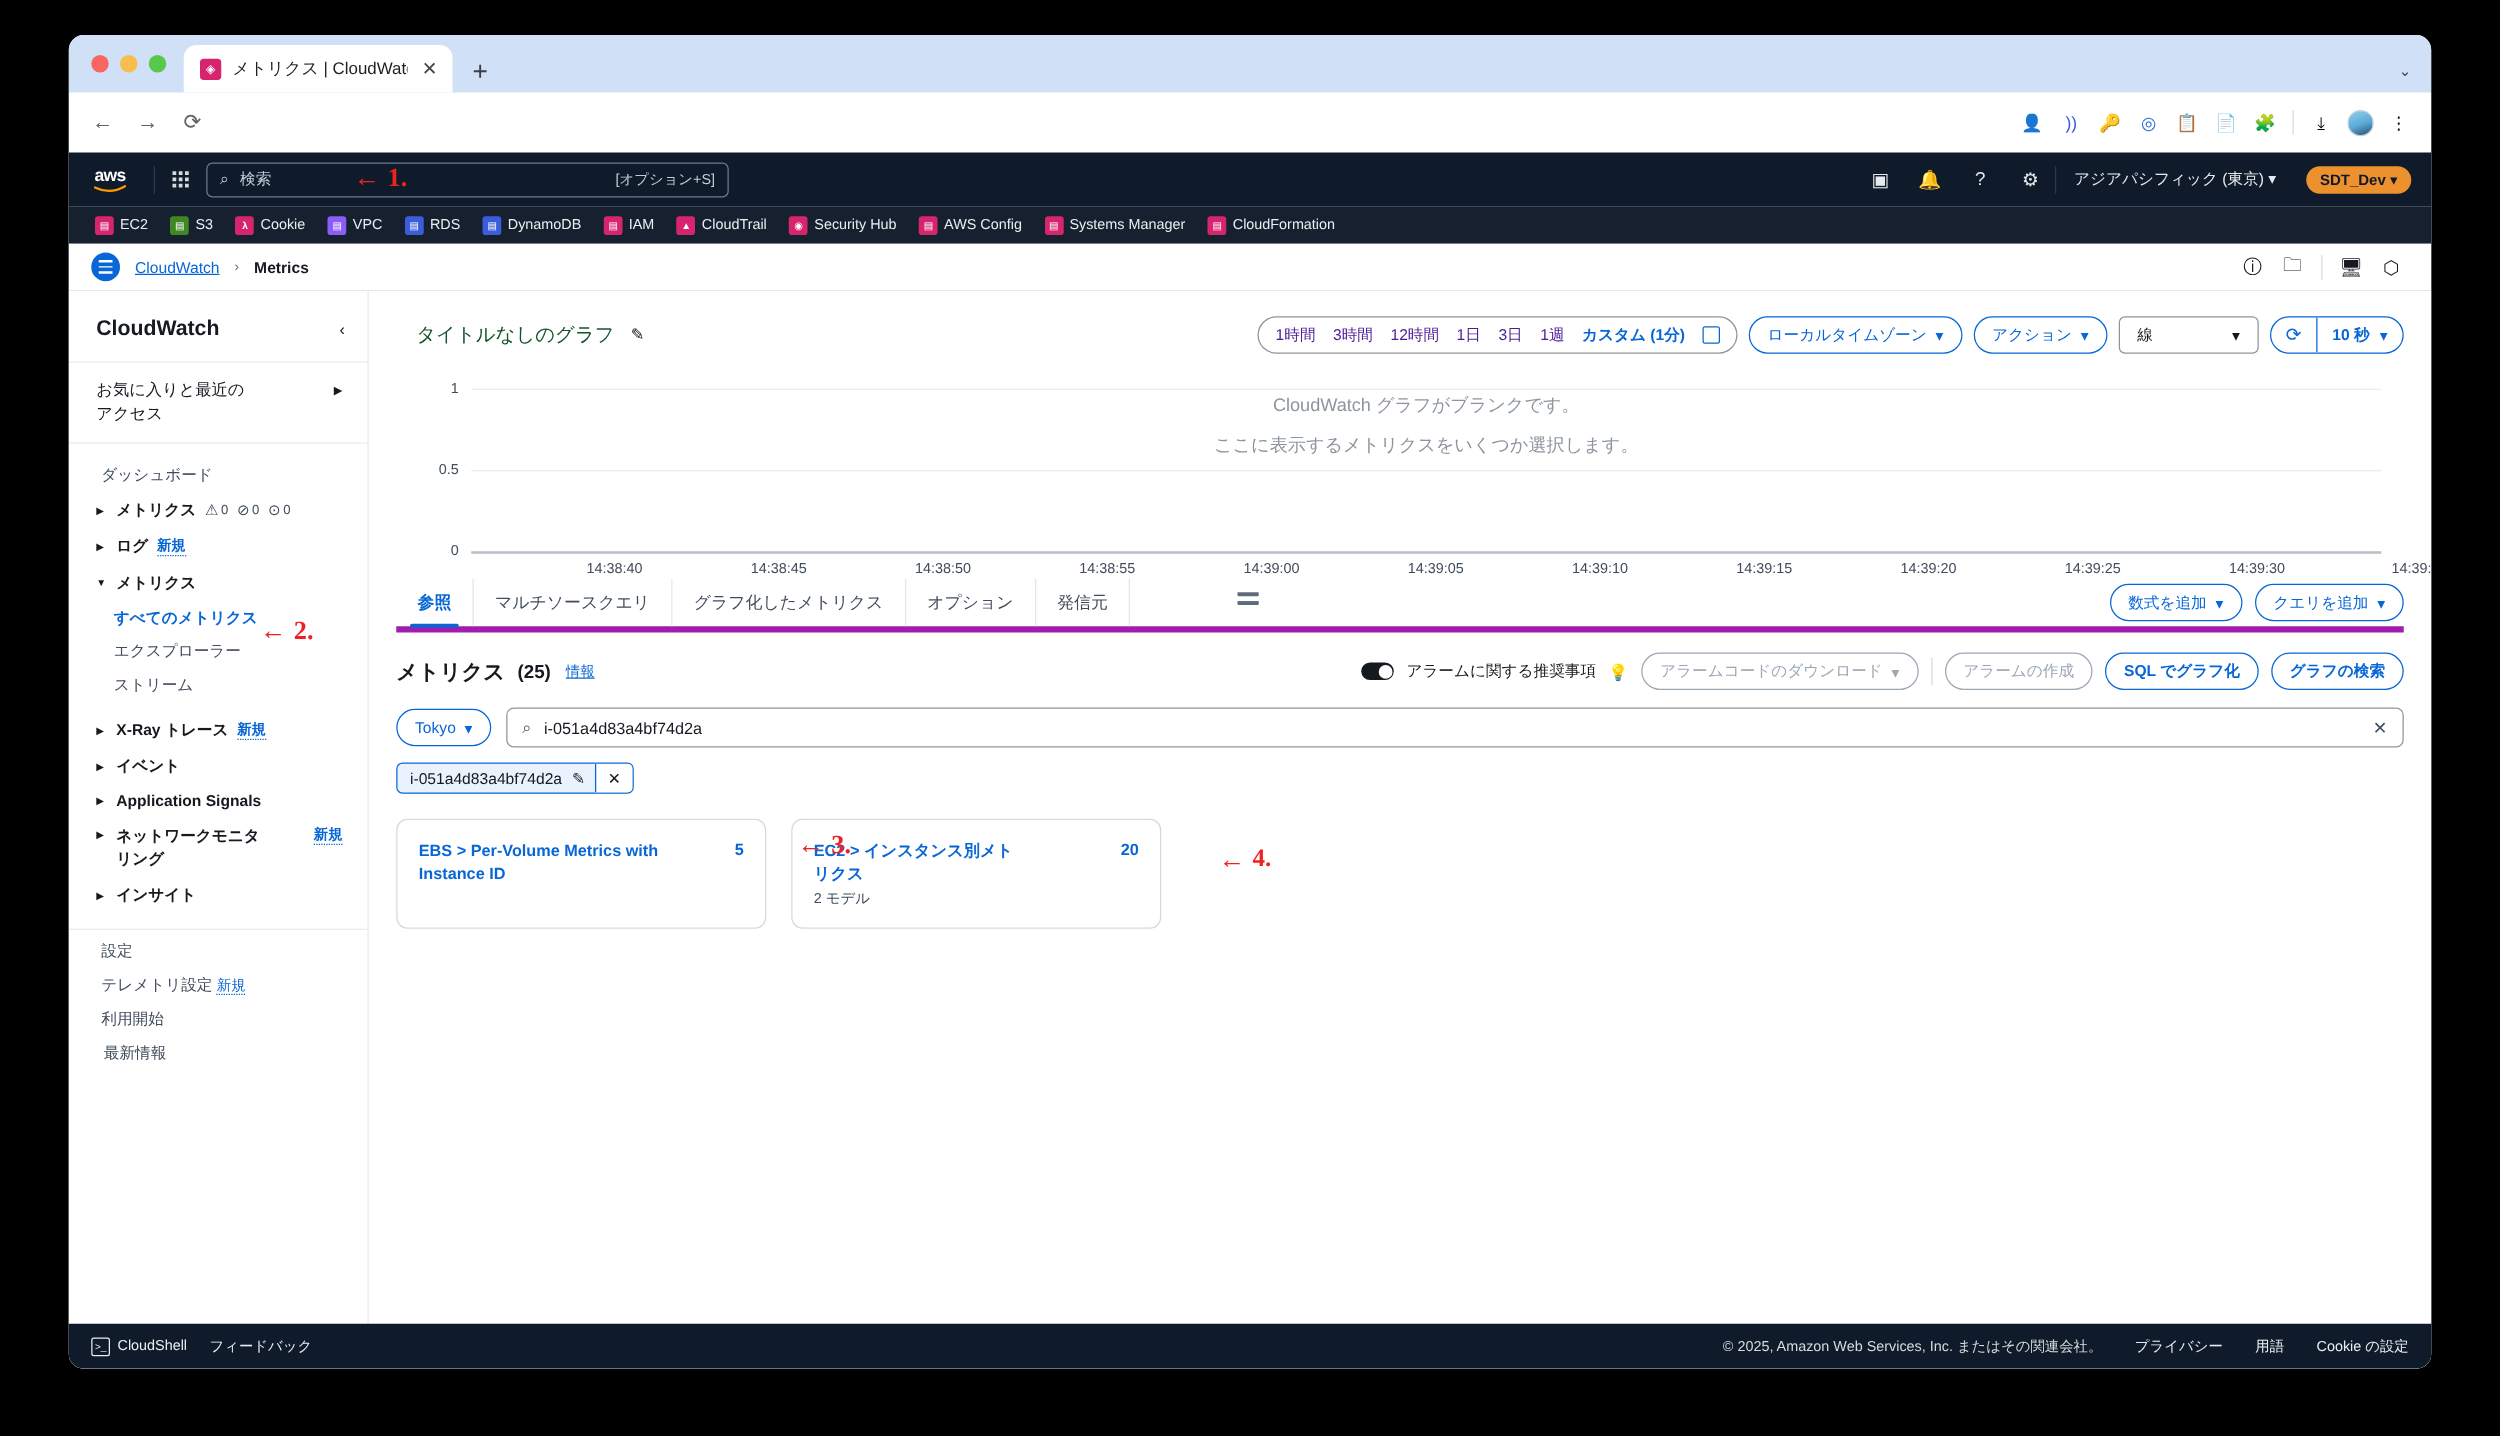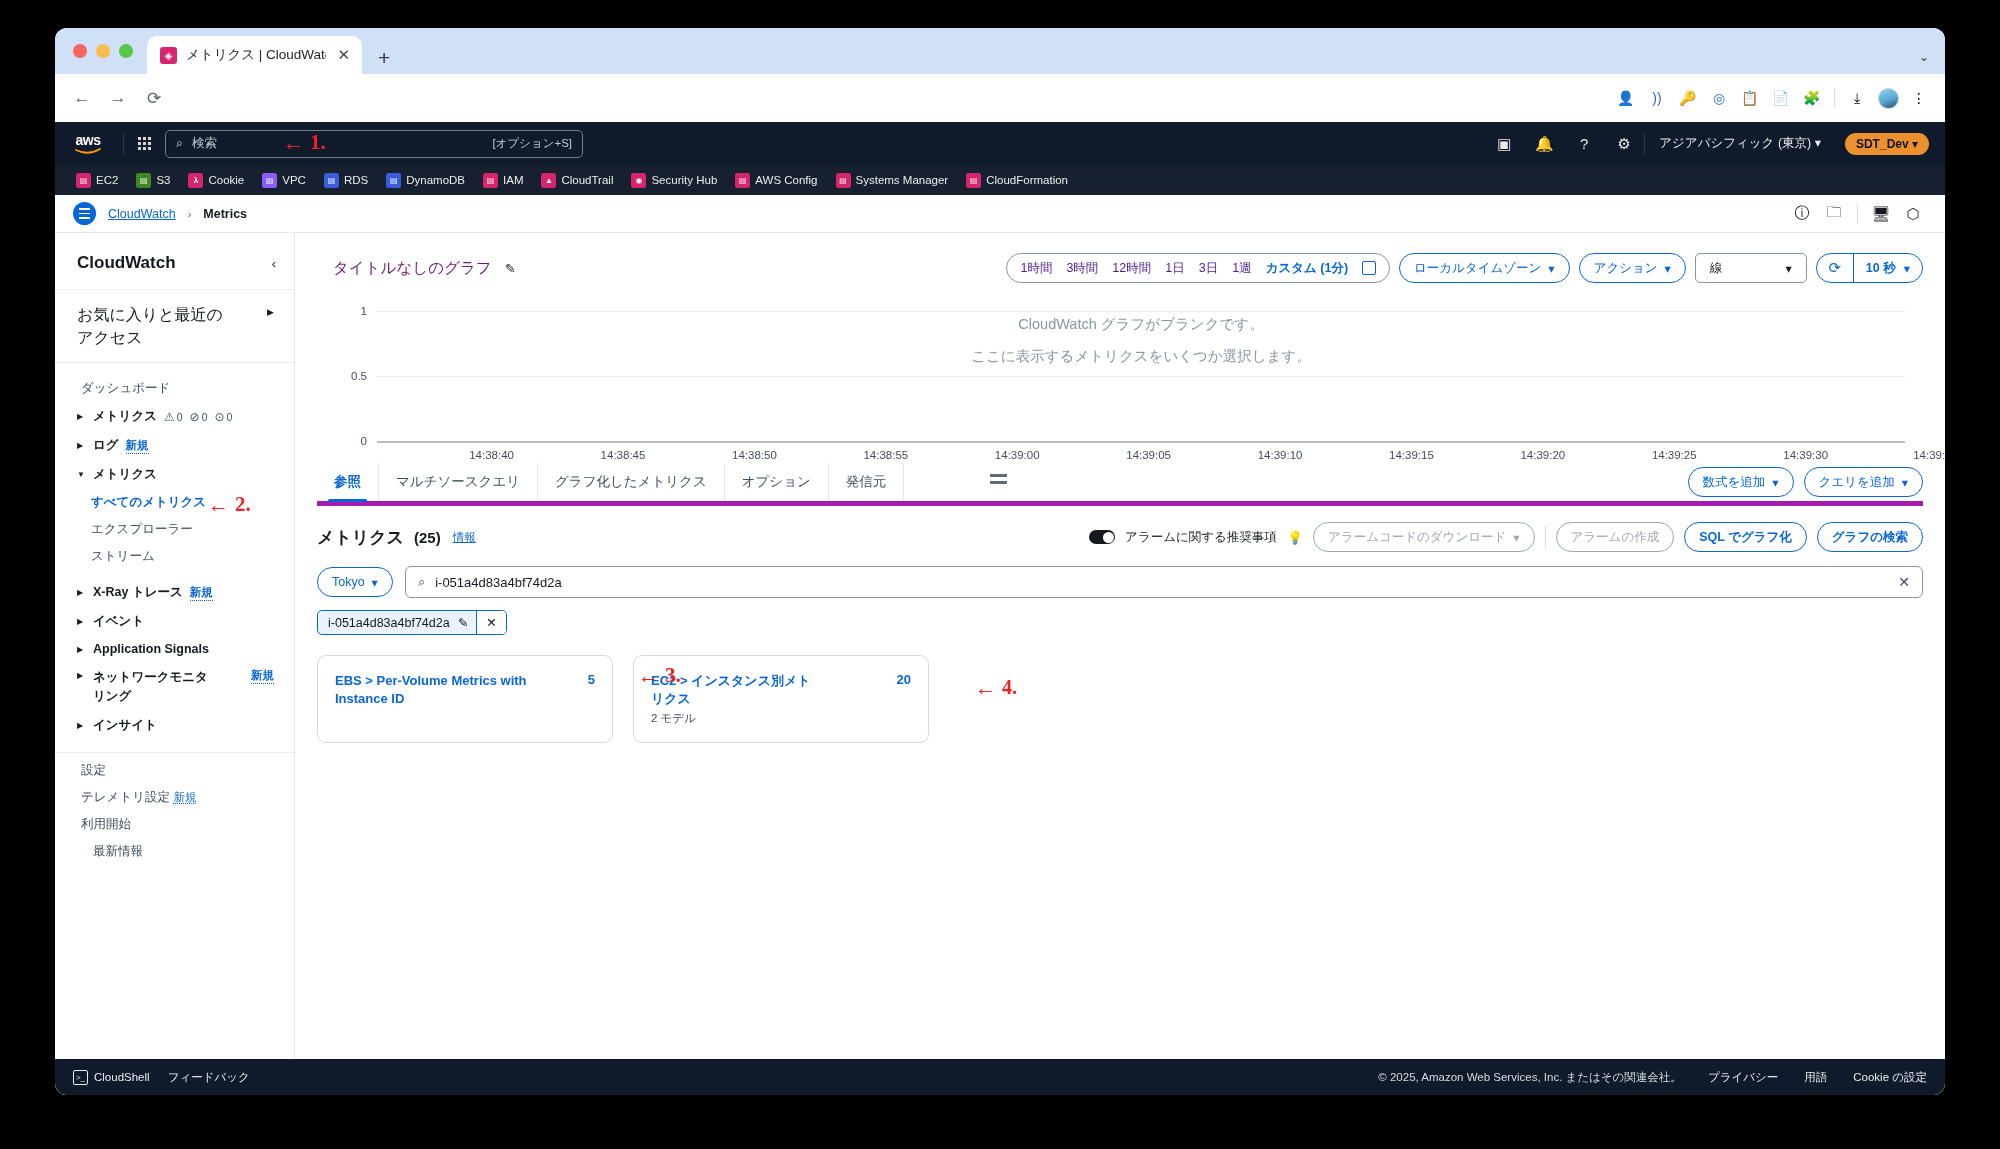--- a/index.html
+++ b/index.html
@@ -180,42 +180,42 @@
     border-bottom: 1px solid #e9ebed;
   }
   .sn-title { font-size: 17px; font-weight: bold; color: #16191f; }
   .sn-collapse { color: #16191f; font-size: 13px; cursor: pointer; }
   .sn-fav {
     display: flex; align-items: flex-start; justify-content: space-between;
     padding: 13px 20px 13px 22px;
     border-bottom: 1px solid #e9ebed;
     cursor: pointer;
   }
-  .sn-fav-label { font-size: 16px; color: #16191f; line-height: 1.45; max-width: 150px; }
+  .sn-fav-label { font-size: 13px; color: #16191f; line-height: 1.45; max-width: 150px; }
   .caret-r { font-size: 9px; color: #16191f; margin-top: 4px; }
   .sn-section { padding: 12px 0 4px 0; }
   .sn-item {
     display: flex; align-items: center; gap: 7px;
     padding: 6px 20px 6px 22px;
     font-size: 12.5px; color: #16191f;
     cursor: pointer;
   }
   .sn-item.group { font-weight: bold; }
   .sn-item .tri { font-size: 8px; width: 9px; flex: none; color: #16191f; }
   .sn-sub { padding: 5px 20px 5px 36px; font-size: 12.5px; color: #414d5c; cursor: pointer; }
   .sn-sub.active { color: #0866d6; font-weight: bold; }
   .badge-new { font-size: 11.5px; color: #0866d6; border-bottom: 1px dotted #0866d6; cursor: pointer; }
   .alarm-counts { display: flex; align-items: center; gap: 7px; font-weight: normal; }
   .alarm-counts span { display: flex; align-items: center; gap: 2px; font-size: 10.5px; color: #414d5c; }
   .sn-divider { height: 1px; background: #e9ebed; margin: 12px 0 4px 0; }
   .sn-flex { flex: 1; }
   
   .content { flex: 1; min-width: 0; display: flex; flex-direction: column; background: #fff; padding: 0 22px; overflow: hidden; }
   .graph-head { display: flex; align-items: center; padding: 20px 0 0 16px; gap: 0; }
-  .graph-title { font-size: 15.5px; color: #701a75; }
+  .graph-title { font-size: 15.5px; color: #14532d; }
   .pencil { margin-left: 13px; font-size: 13px; color: #16191f; cursor: pointer; }
   .graph-tools { margin-left: auto; display: flex; align-items: center; gap: 9px; }
   .pill {
     border: 1px solid #8c959f; border-radius: 18px;
     height: 30px; display: flex; align-items: center;
     padding: 0 14px; font-size: 12.5px; color: #16191f;
     background: #fff; cursor: pointer; white-space: nowrap;
   }
   .pill.blue { border-color: #0866d6; color: #0866d6; }
   .pill.blue-strong { border-color: #0866d6; color: #0866d6; font-weight: bold; }
@@ -539,21 +539,21 @@
           </div>
 
           <div class="sn-divider"></div>
 
           <div class="sn-sub" style="padding-left:26px">設定</div>
           <div class="sn-sub" style="padding-left:26px">
             <span>テレメトリ設定</span>
             <span class="badge-new">新規</span>
           </div>
           <div class="sn-sub" style="padding-left:26px">利用開始</div>
-          <div class="sn-sub" style="padding-left:38px">最新情報</div>
+          <div class="sn-sub" style="padding-left:28px">最新情報</div>
         </div>
         <div class="sn-flex"></div>
       </div>
 
       <div class="content">
 
         <div class="graph-head">
           <span class="graph-title">タイトルなしのグラフ</span>
           <span class="pencil">✎</span>
           <div class="graph-tools">

